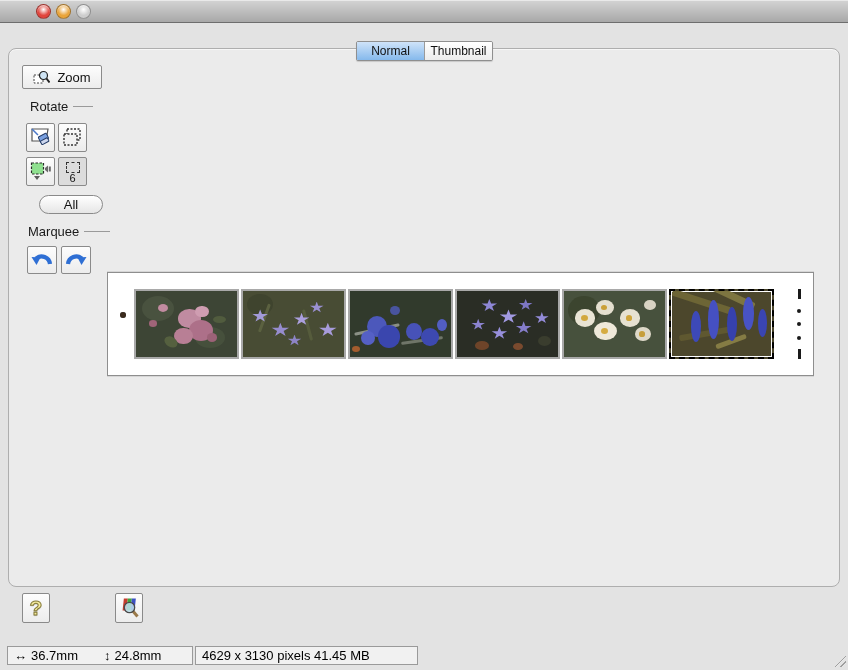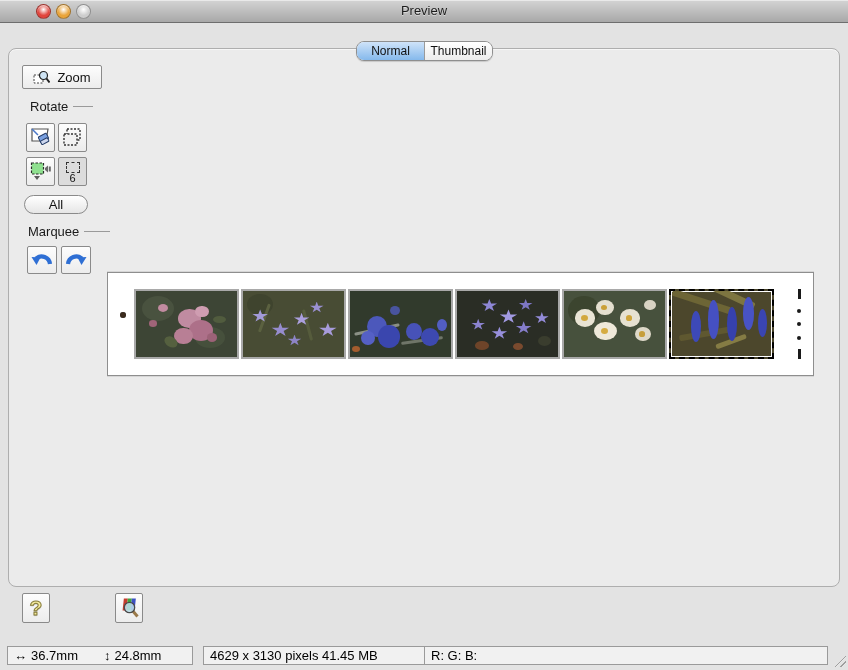--- a/index.html
+++ b/index.html
@@ -16,42 +16,42 @@
     border:1px solid rgba(0,0,0,.3);box-shadow:inset 0 1px 1px rgba(255,255,255,.6);}
   .tl.b0{left:36px}.tl.b1{left:56px}.tl.b2{left:76px}
 
   
   .panel{position:absolute;left:8px;top:48px;width:830px;height:537px;
     background:#ebebeb;border:1px solid #aeaeae;border-radius:8px;
     box-shadow:inset 0 1px 0 #f7f7f7;}
 
   
   .tabctrl{position:absolute;left:356px;top:41px;height:18px;display:flex;z-index:5;
-    border:1px solid #8f8f8f;border-radius:8px;overflow:hidden;background:#fff;
+    border:1px solid #8f8f8f;border-radius:2px;overflow:hidden;background:#fff;
     box-shadow:0 1px 1px rgba(0,0,0,.15);}
   .tab{width:67px;height:18px;line-height:18px;text-align:center;font-size:12px;color:#111;
     background:linear-gradient(#ffffff,#ececec);cursor:default;}
   .tab + .tab{border-left:1px solid #9a9a9a;}
   .tab.selected{background:linear-gradient(#cfe3f9,#85b9ec);}
 
   
   .btn{position:absolute;box-sizing:border-box;border:1px solid #8a8a8a;
     background:linear-gradient(#fdfdfd,#ececec);border-radius:2px;
     display:flex;align-items:center;justify-content:center;font-size:13px;color:#111;}
   .zoom-btn{left:22px;top:65px;width:80px;height:24px;gap:7px;}
   .grouplabel{position:absolute;display:flex;align-items:center;font-size:13px;color:#1a1a1a;}
   .grouplabel .rule{height:1px;background:#9a9a9a;margin-left:5px;}
   .marquee-label{left:30px;top:99px;}
   .rotate-label{left:28px;top:224px;}
   .mq{width:29px;height:29px;}
   .mq1{left:26px;top:123px}.mq2{left:58px;top:123px}.mq3{left:26px;top:157px}
   .mq4{left:58px;top:157px;background:#dcdcdc;flex-direction:column;gap:0;}
   .mq4 .dash{width:12px;height:9px;border:1px dashed #333;margin-top:2px;}
   .mq4 .num{font-size:11px;line-height:11px;color:#111;}
-  .all-btn{left:24px;top:195px;width:64px;height:19px;border-radius:10px;
+  .all-btn{left:39px;top:195px;width:64px;height:19px;border-radius:10px;
     background:linear-gradient(#ffffff,#e6e6e6);}
   .rot{width:30px;height:28px;}
   .rot1{left:27px;top:246px}.rot2{left:61px;top:246px}
 
   
   .filmstrip{position:absolute;left:107px;top:272px;width:705px;height:102px;
     background:#fff;border:1px solid #8e8e8e;box-shadow:0 -1px 0 #d6d6d6,0 1px 0 #d6d6d6;}
   .index-dot{position:absolute;left:12px;top:39px;width:6px;height:6px;border-radius:50%;
     background:#3c2b1d;box-shadow:inset 0 0 1px #000;}
   .thumbs{position:absolute;left:26px;top:16px;display:flex;gap:2px;}
@@ -71,39 +71,38 @@
   .help-btn{left:22px;top:593px;width:28px;height:30px;}
   .dens-btn{left:115px;top:593px;width:28px;height:30px;}
   .qmark{font-size:21px;font-weight:bold;color:#f3ea9c;
     -webkit-text-stroke:1px #857a38;text-shadow:0 1px 1px rgba(0,0,0,.25);}
 
   
   .field{position:absolute;top:646px;height:19px;box-sizing:border-box;
     border:1px solid #9a9a9a;background:#f1f1f1;font-size:13px;color:#000;
     display:flex;align-items:center;padding-left:6px;white-space:nowrap;overflow:hidden;}
   .f1{left:7px;width:186px;gap:4px;}
-  .f2{left:203px;width:223px;}
+  .f2{left:195px;width:223px;}
   .f3{left:424px;width:404px;}
   .f1 .sep{width:18px;}
   .grip{position:absolute;right:2px;bottom:3px;width:13px;height:13px;
     background:repeating-linear-gradient(135deg,transparent 0 2px,#9f9f9f 2px 3px,#e8e8e8 3px 4px);
     clip-path:polygon(100% 0,100% 100%,0 100%);}
 
   svg{display:block;}
 </style>
 </head>
 <body>
 
 <div id="window">
 
   <div class="titlebar">
     <span class="tl b0" style="background: radial-gradient(circle at 50% 35%, rgb(255, 255, 255) 0%, rgb(225, 69, 61) 55%, rgb(225, 69, 61) 100%);"></span>
     <span class="tl b1" style="background: radial-gradient(circle at 50% 35%, rgb(255, 255, 255) 0%, rgb(233, 164, 58) 55%, rgb(233, 164, 58) 100%);"></span>
     <span class="tl b2" style="background: radial-gradient(circle at 50% 35%, rgb(255, 255, 255) 0%, rgb(205, 205, 205) 55%, rgb(205, 205, 205) 100%);"></span>
-    <div class="title">Preview</div>
   </div>
 
   <div class="panel"></div>
 
   <div class="tabctrl">
     <div class="tab selected">Normal</div>
     <div class="tab">Thumbnail</div>
   </div>
 
   <div class="btn zoom-btn">
@@ -292,19 +291,16 @@
   <div class="field f1">
     <span>↔</span>
     <span>36.7mm</span>
     <span class="sep"></span>
     <span>↕</span>
     <span>24.8mm</span>
   </div>
   <div class="field f2">
     <span>4629 x 3130 pixels 41.45 MB</span>
   </div>
-  <div class="field f3">
-    <span>R: G: B:</span>
-  </div>
 
   <div class="grip"></div>
 
 </div>
 
 </body></html>

